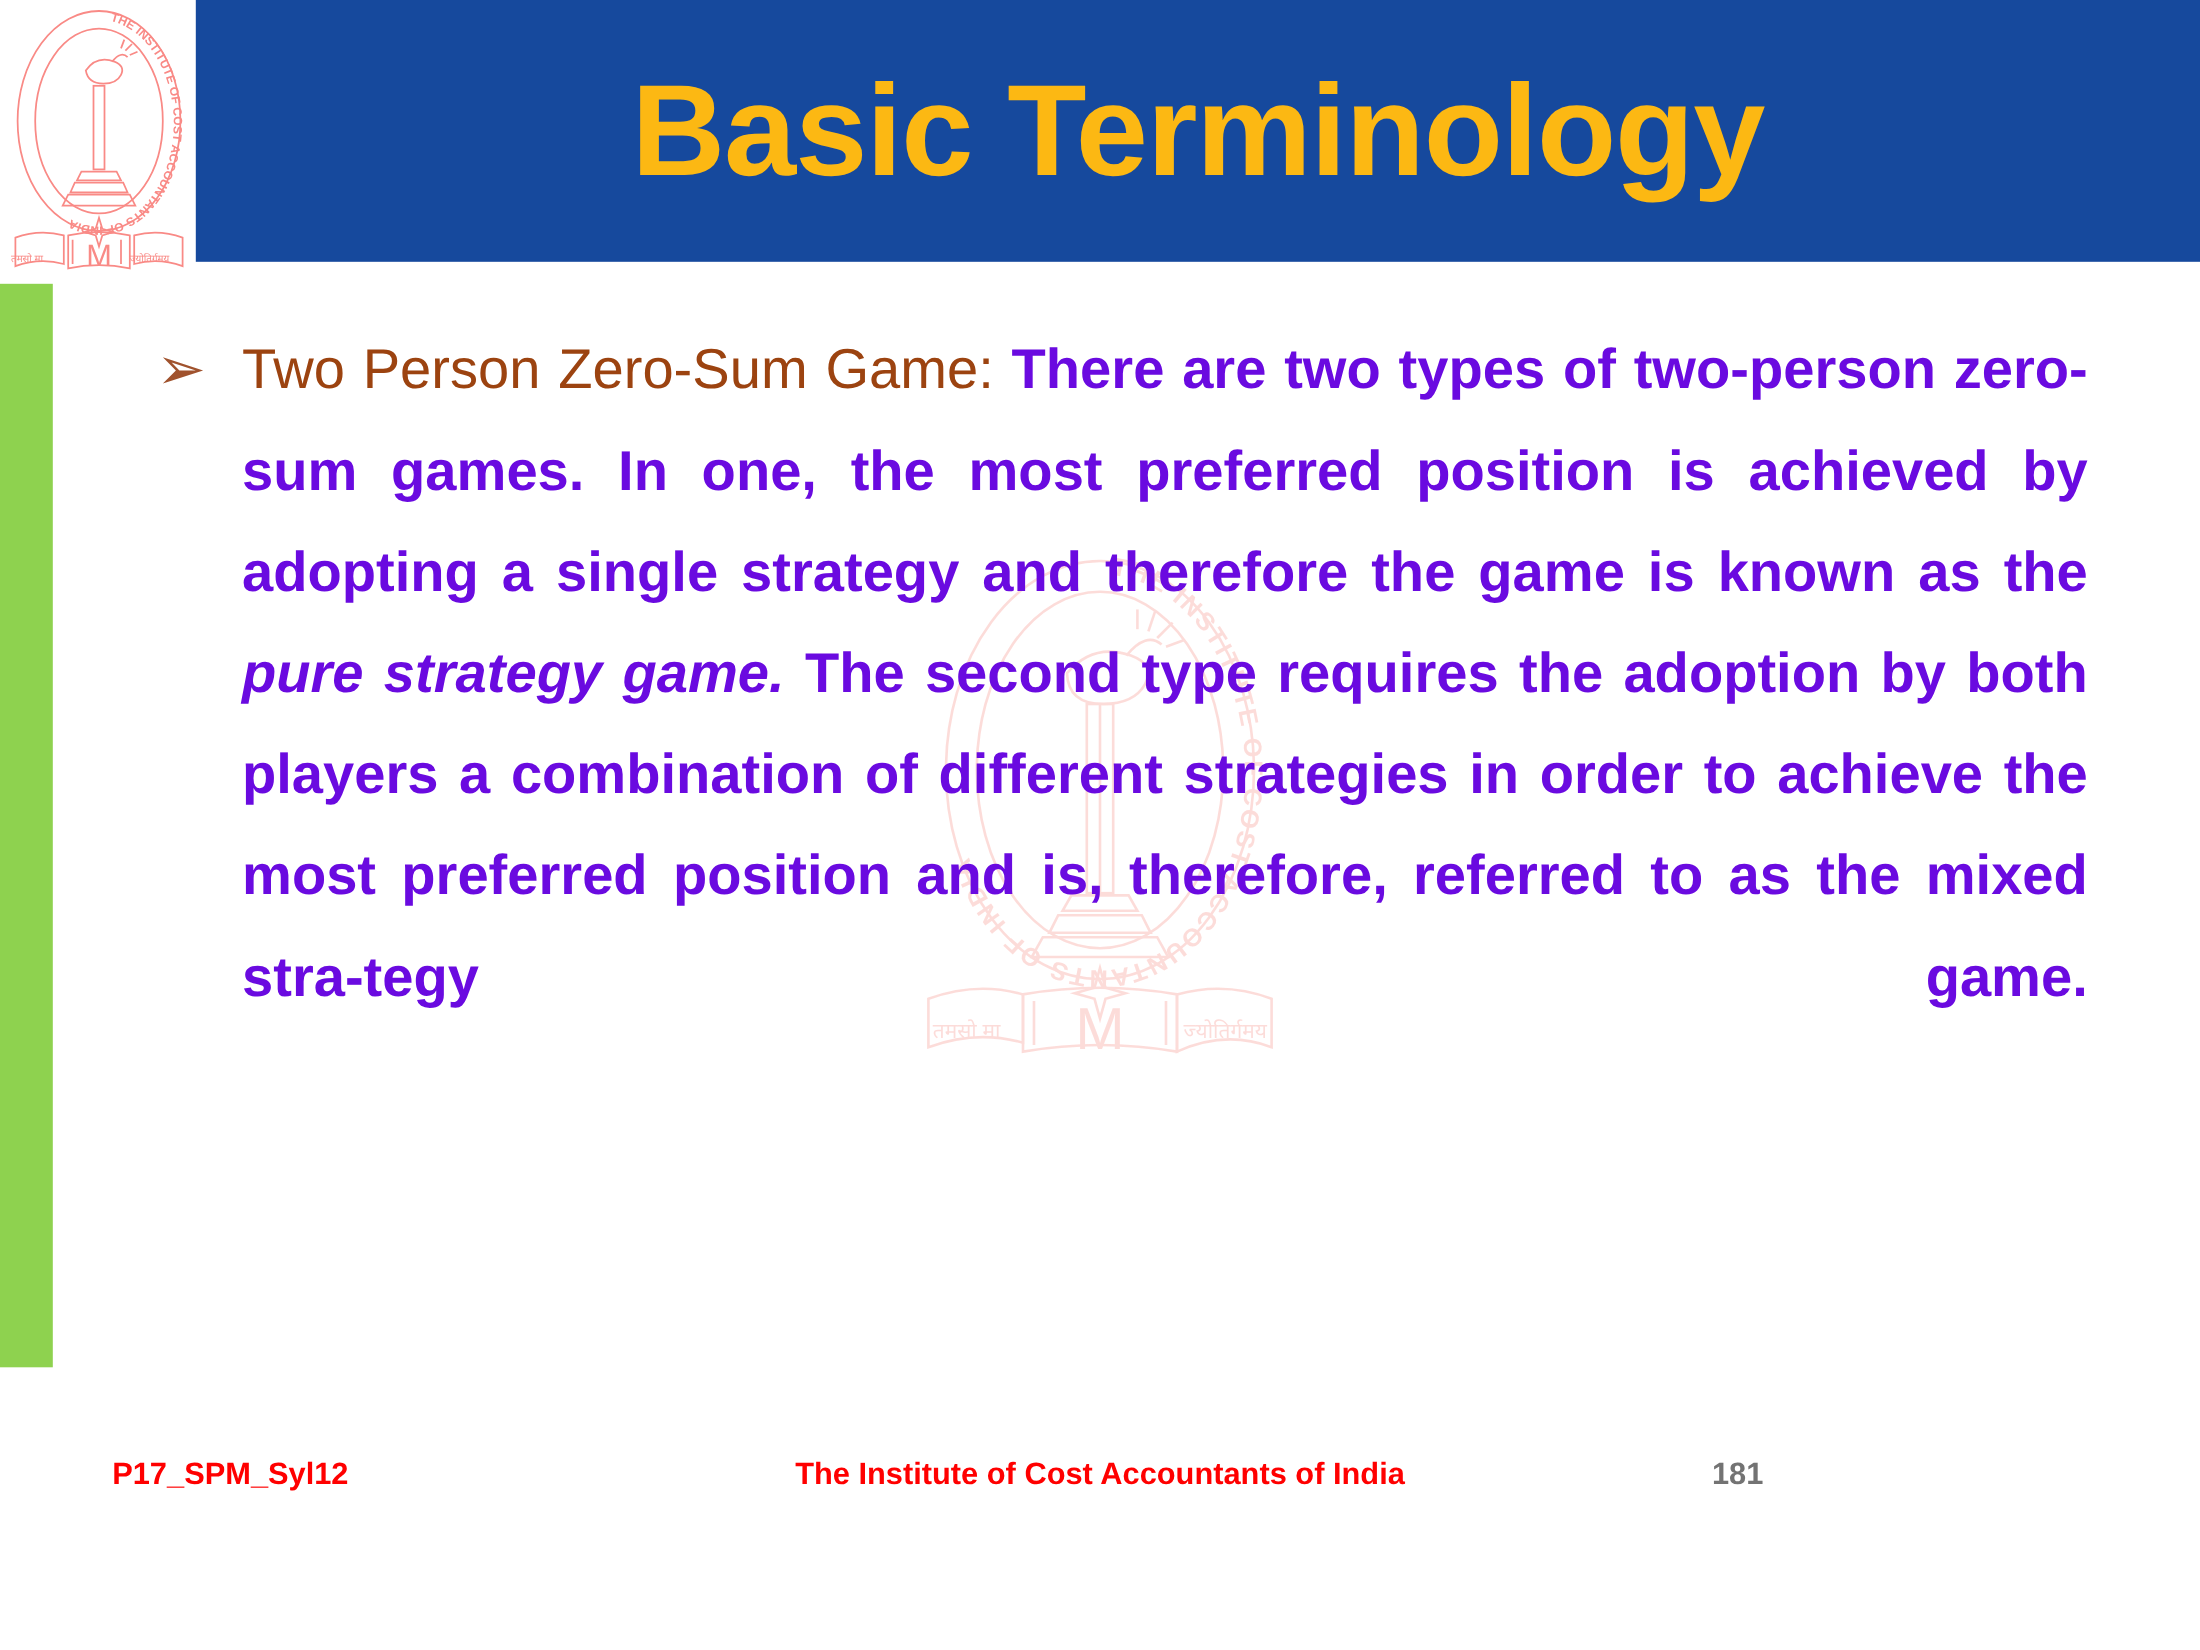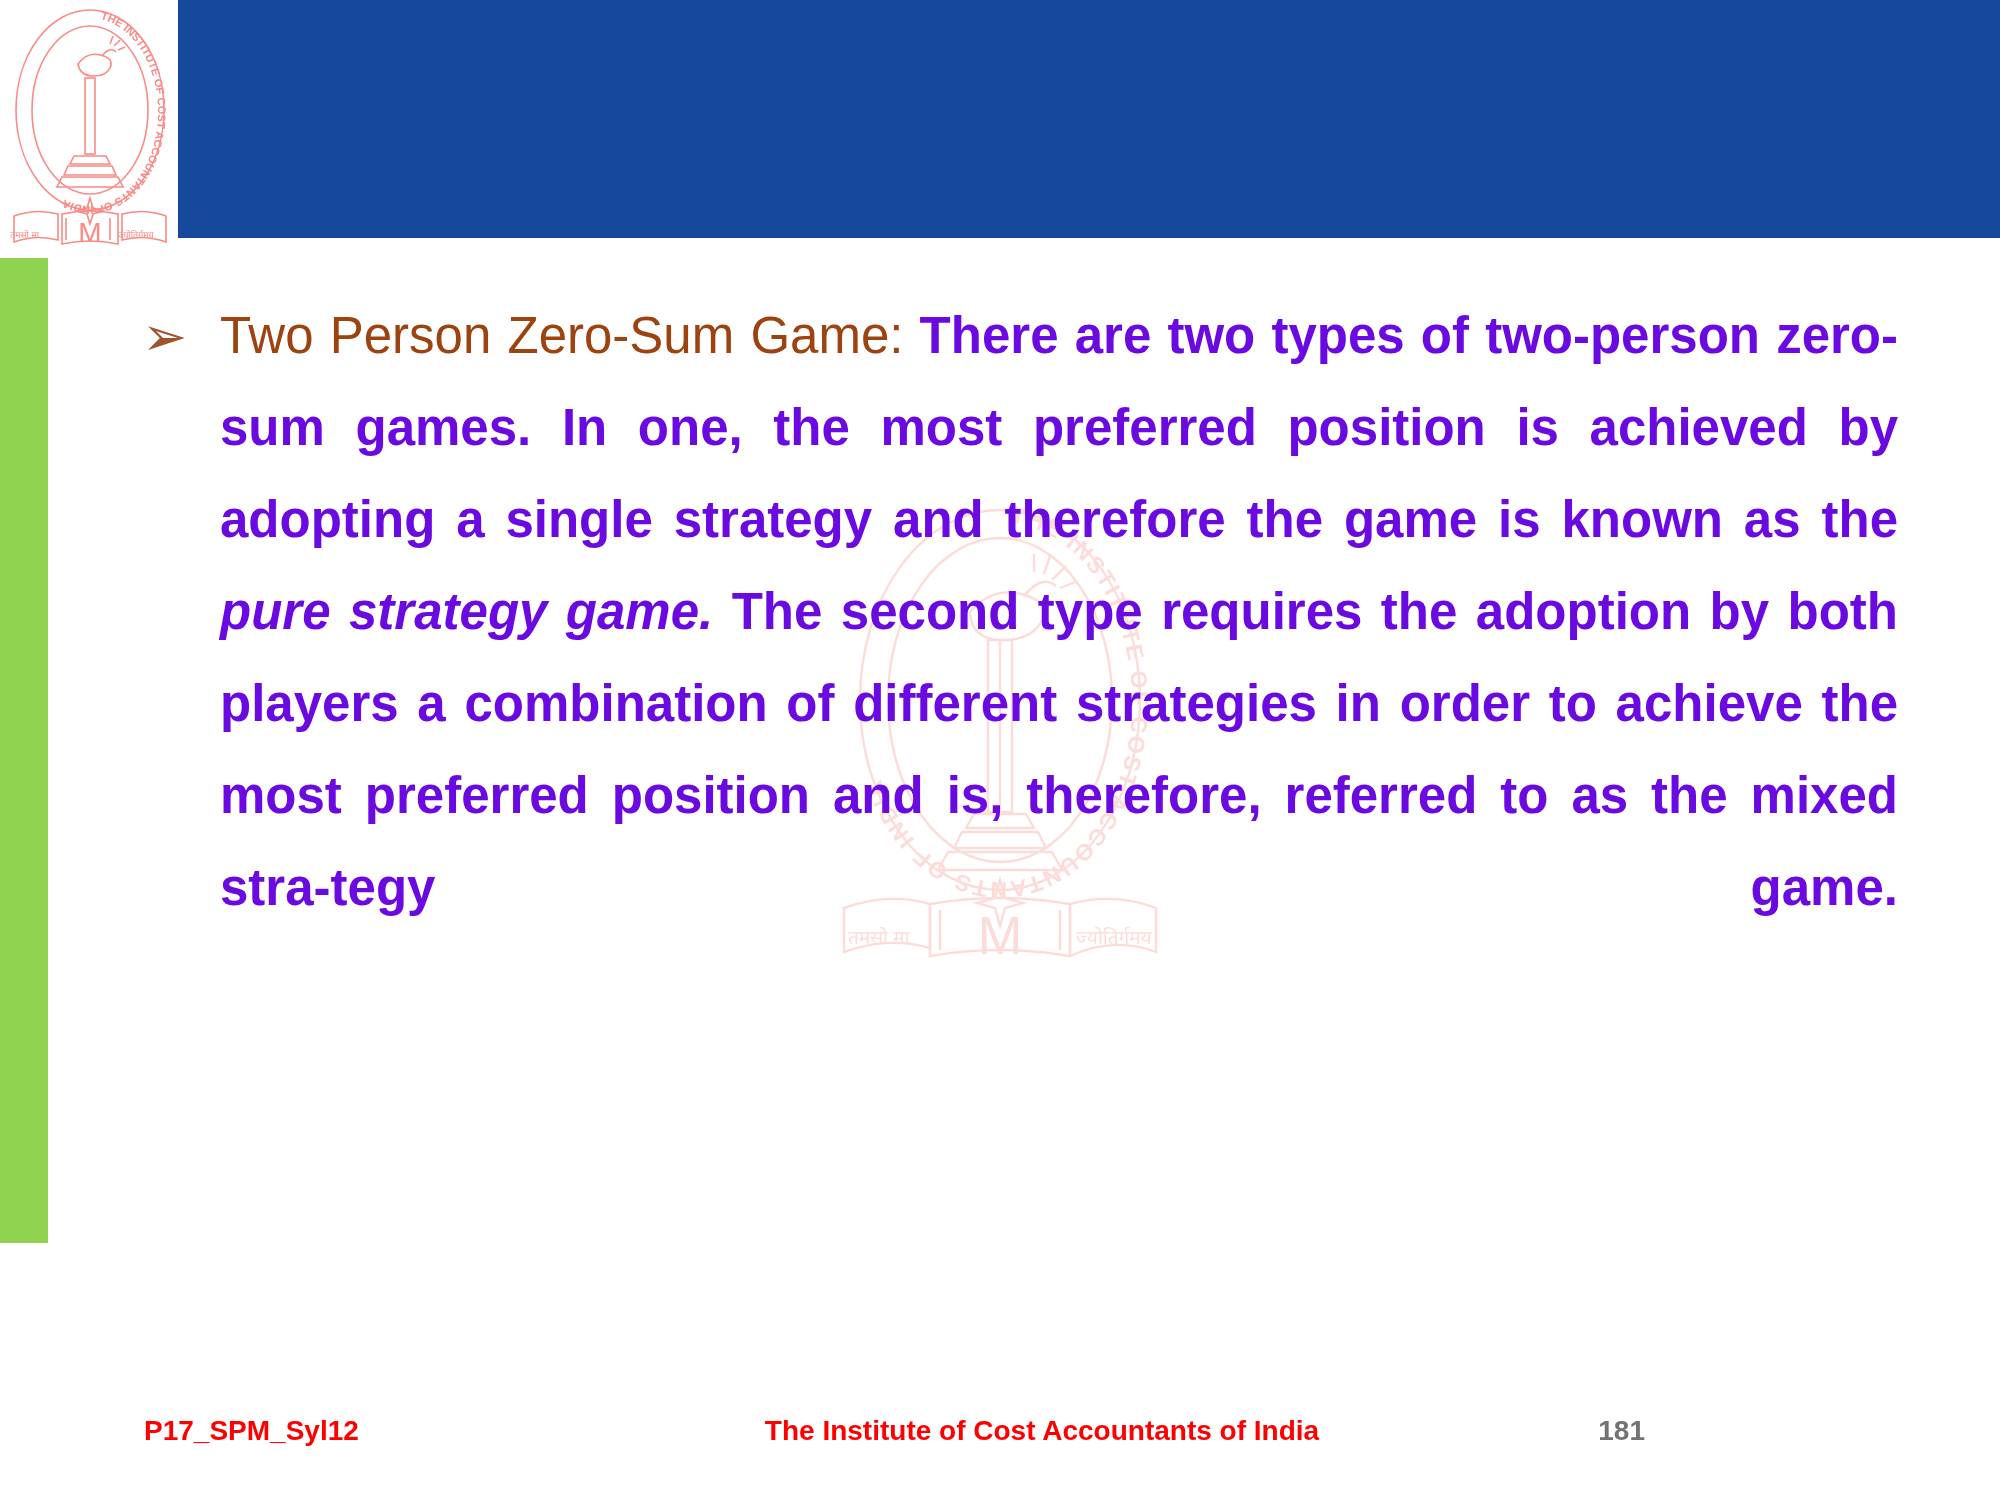--- a/index.html
+++ b/index.html
@@ -115,24 +115,23 @@
     font-weight: normal;
   }
   .ital {
     font-style: italic;
   }
 
   
   .footer {
     position: absolute;
     left: 0;
-    top: 1415px;
+    top: 1324px;
     width: 1691px;
     height: 50px;
-    margin-left: 42px;
   }
   .footer-left {
     position: absolute;
     left: 102px;
     top: 0;
     color: #ff0000;
     font-size: 28px;
     font-weight: bold;
     white-space: nowrap;
   }
@@ -193,20 +192,21 @@
           <textPath xlink:href="#ringpath" startOffset="2%">THE INSTITUTE OF COST ACCOUNTANTS OF INDIA</textPath>
         </text>
       </g>
       <defs>
         <path id="ringpath" d="M84 16 a 68 94 0 1 1 -0.1 0" fill="none"></path>
       </defs>
     </svg>
   </div>
 
   <div class="header-bar"></div>
+  <div class="header-title">Basic Terminology</div>
 
   <div class="green-bar"></div>
 
   <div class="watermark">
     <svg viewBox="0 0 360 480" width="360" height="480" xmlns="http://www.w3.org/2000/svg">
       <g fill="none" stroke="#f9a9a3" stroke-width="2.4">
         <ellipse cx="180" cy="212" rx="140" ry="190"></ellipse>
         <ellipse cx="180" cy="212" rx="112" ry="162"></ellipse>
 
         <path d="M150 124 q24 -28 58 -16 q22 8 13 26 q-10 18 -38 18 q-32 0 -33 -28z"></path>

